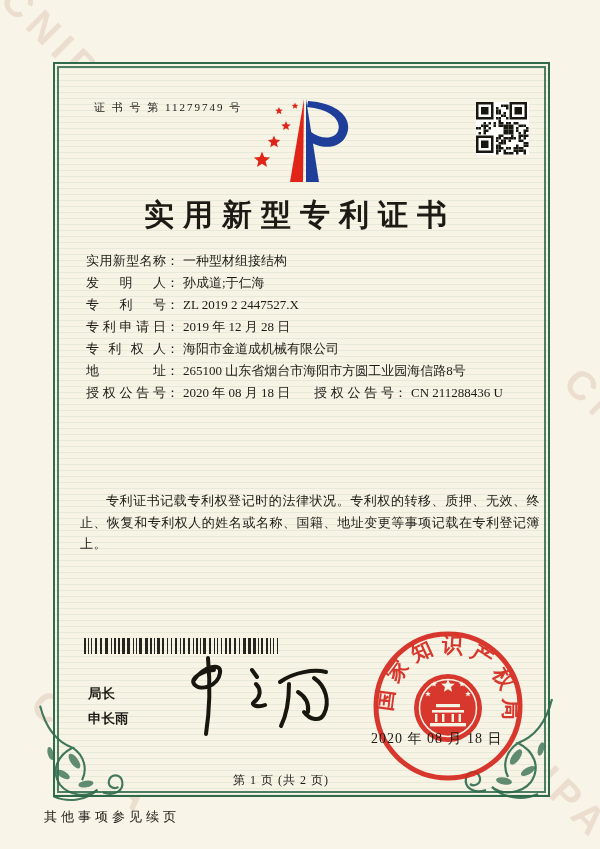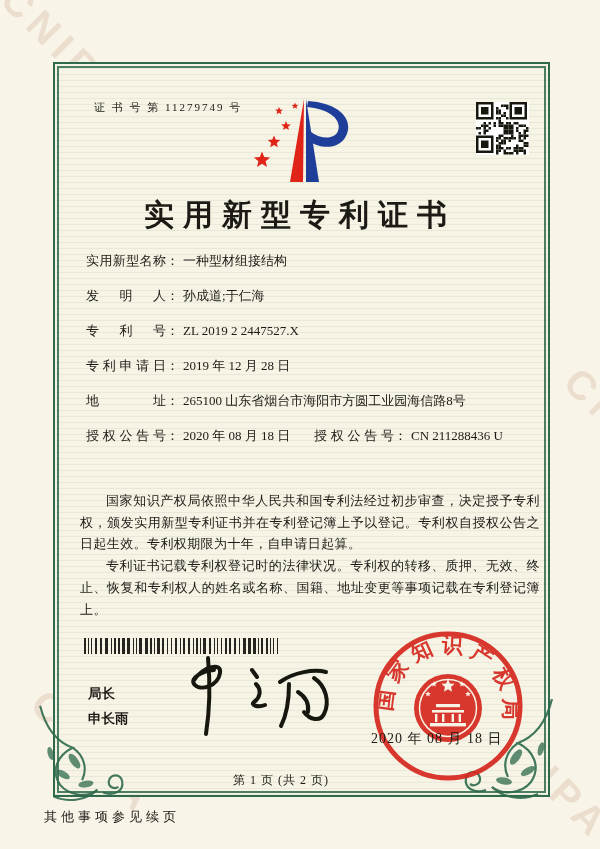--- a/index.html
+++ b/index.html
@@ -26,21 +26,21 @@
     border:2px solid var(--frame-green,#2e6a4b);box-sizing:border-box;pointer-events:none;}
   .frame::before{content:"";position:absolute;inset:2px;border:2px solid var(--frame-green,#2e6a4b);opacity:.85;}
   .ornament{position:absolute;z-index:4;}
   
   .content{position:absolute;inset:0;z-index:5;}
   .cert-number{position:absolute;left:94px;top:100px;font-size:11px;letter-spacing:2px;}
   .logo{position:absolute;left:248px;top:94px;}
   .qr{position:absolute;left:476px;top:102px;}
   .title{position:absolute;left:0;right:0;top:183px;margin:12px;text-align:center;
     font-size:30px;font-weight:bold;letter-spacing:9px;}
-  .fields{position:absolute;left:86px;top:250px;display:flex;flex-direction:column;gap:13px;}
+  .fields{position:absolute;left:86px;top:250px;display:flex;flex-direction:column;gap:0;}
   .field-row{position:relative;line-height:22px;font-size:13px;white-space:nowrap;width:460px;}
   .flabel{display:inline-block;width:80px;text-align:justify;text-align-last:justify;vertical-align:bottom;}
   .fcolon{margin-right:4px;}
   .pair-2nd{position:absolute;left:228px;top:0;}
   .body-text{position:absolute;left:80px;top:490px;width:460px;font-size:13px;
     line-height:21.7px;text-align:justify;letter-spacing:.4px;}
   .body-text p{margin:0;text-indent:2em;}
   .barcode{position:absolute;left:84px;top:638px;}
   .signer{position:absolute;left:88px;top:681px;font-family:Liberation Serif, serif;
     font-weight:bold;font-size:13.5px;line-height:25px;}
@@ -247,26 +247,26 @@
         <rect x="5" y="38.5" width="7.5" height="7.5" fill="#17170f"></rect>
       </svg>
 
     <h1 class="title">实用新型专利证书</h1>
 
     <div class="fields" id="field-rows">
         <div class="field-row"><span class="pair"><span class="flabel">实用新型名称</span><span class="fcolon">：</span><span class="fvalue">一种型材组接结构</span></span></div>
         <div class="field-row"><span class="pair"><span class="flabel">发明人</span><span class="fcolon">：</span><span class="fvalue">孙成道;于仁海</span></span></div>
         <div class="field-row"><span class="pair"><span class="flabel">专利号</span><span class="fcolon">：</span><span class="fvalue">ZL 2019 2 2447527.X</span></span></div>
         <div class="field-row"><span class="pair"><span class="flabel">专利申请日</span><span class="fcolon">：</span><span class="fvalue">2019 年 12 月 28 日</span></span></div>
+        <div class="field-row"><span class="pair"><span class="flabel">专利权人</span><span class="fcolon">：</span><span class="fvalue">海阳市金道成机械有限公司</span></span></div>
         <div class="field-row"><span class="pair"><span class="flabel">地址</span><span class="fcolon">：</span><span class="fvalue">265100 山东省烟台市海阳市方圆工业园海信路8号</span></span></div>
         <div class="field-row"><span class="pair"><span class="flabel">授权公告号</span><span class="fcolon">：</span><span class="fvalue">2020 年 08 月 18 日</span></span><span class="pair pair-2nd"><span class="flabel">授权公告号</span><span class="fcolon">：</span><span class="fvalue">CN 211288436 U</span></span></div>
       </div>
 
     <div class="body-text">
-      <p>国家知识产权局依照中华人民共和国专利法经过初步审查，决定授予专利权，颁发实用新型专利证书并在专利登记簿上予以登记。专利权自授权公告之日起生效。专利权期限为十年，自申请日起算。</p>
       <p>专利证书记载专利权登记时的法律状况。专利权的转移、质押、无效、终止、恢复和专利权人的姓名或名称、国籍、地址变更等事项记载在专利登记簿上。</p>
     </div>
 
     <svg class="barcode" id="barcode" width="198" height="16" viewBox="0 0 198 16">
         <rect x="0" y="0" width="2" height="16" fill="#26241e"></rect>
         <rect x="4" y="0" width="1" height="16" fill="#26241e"></rect>
         <rect x="7" y="0" width="1" height="16" fill="#26241e"></rect>
         <rect x="11" y="0" width="2" height="16" fill="#26241e"></rect>
         <rect x="16" y="0" width="2" height="16" fill="#26241e"></rect>
         <rect x="21" y="0" width="3" height="16" fill="#26241e"></rect>

